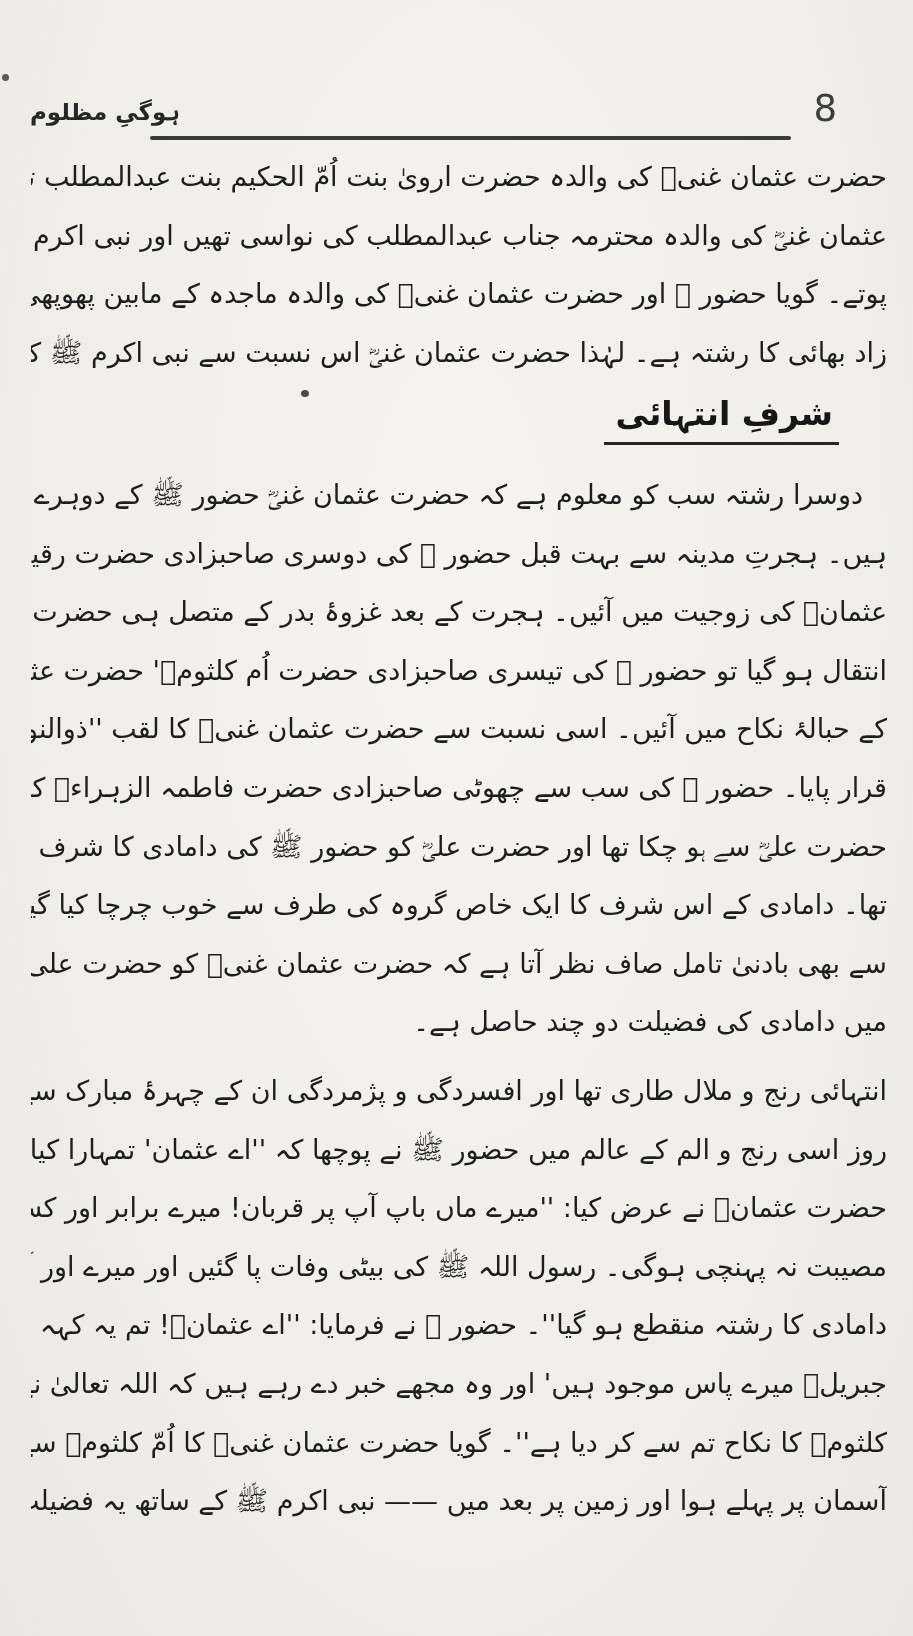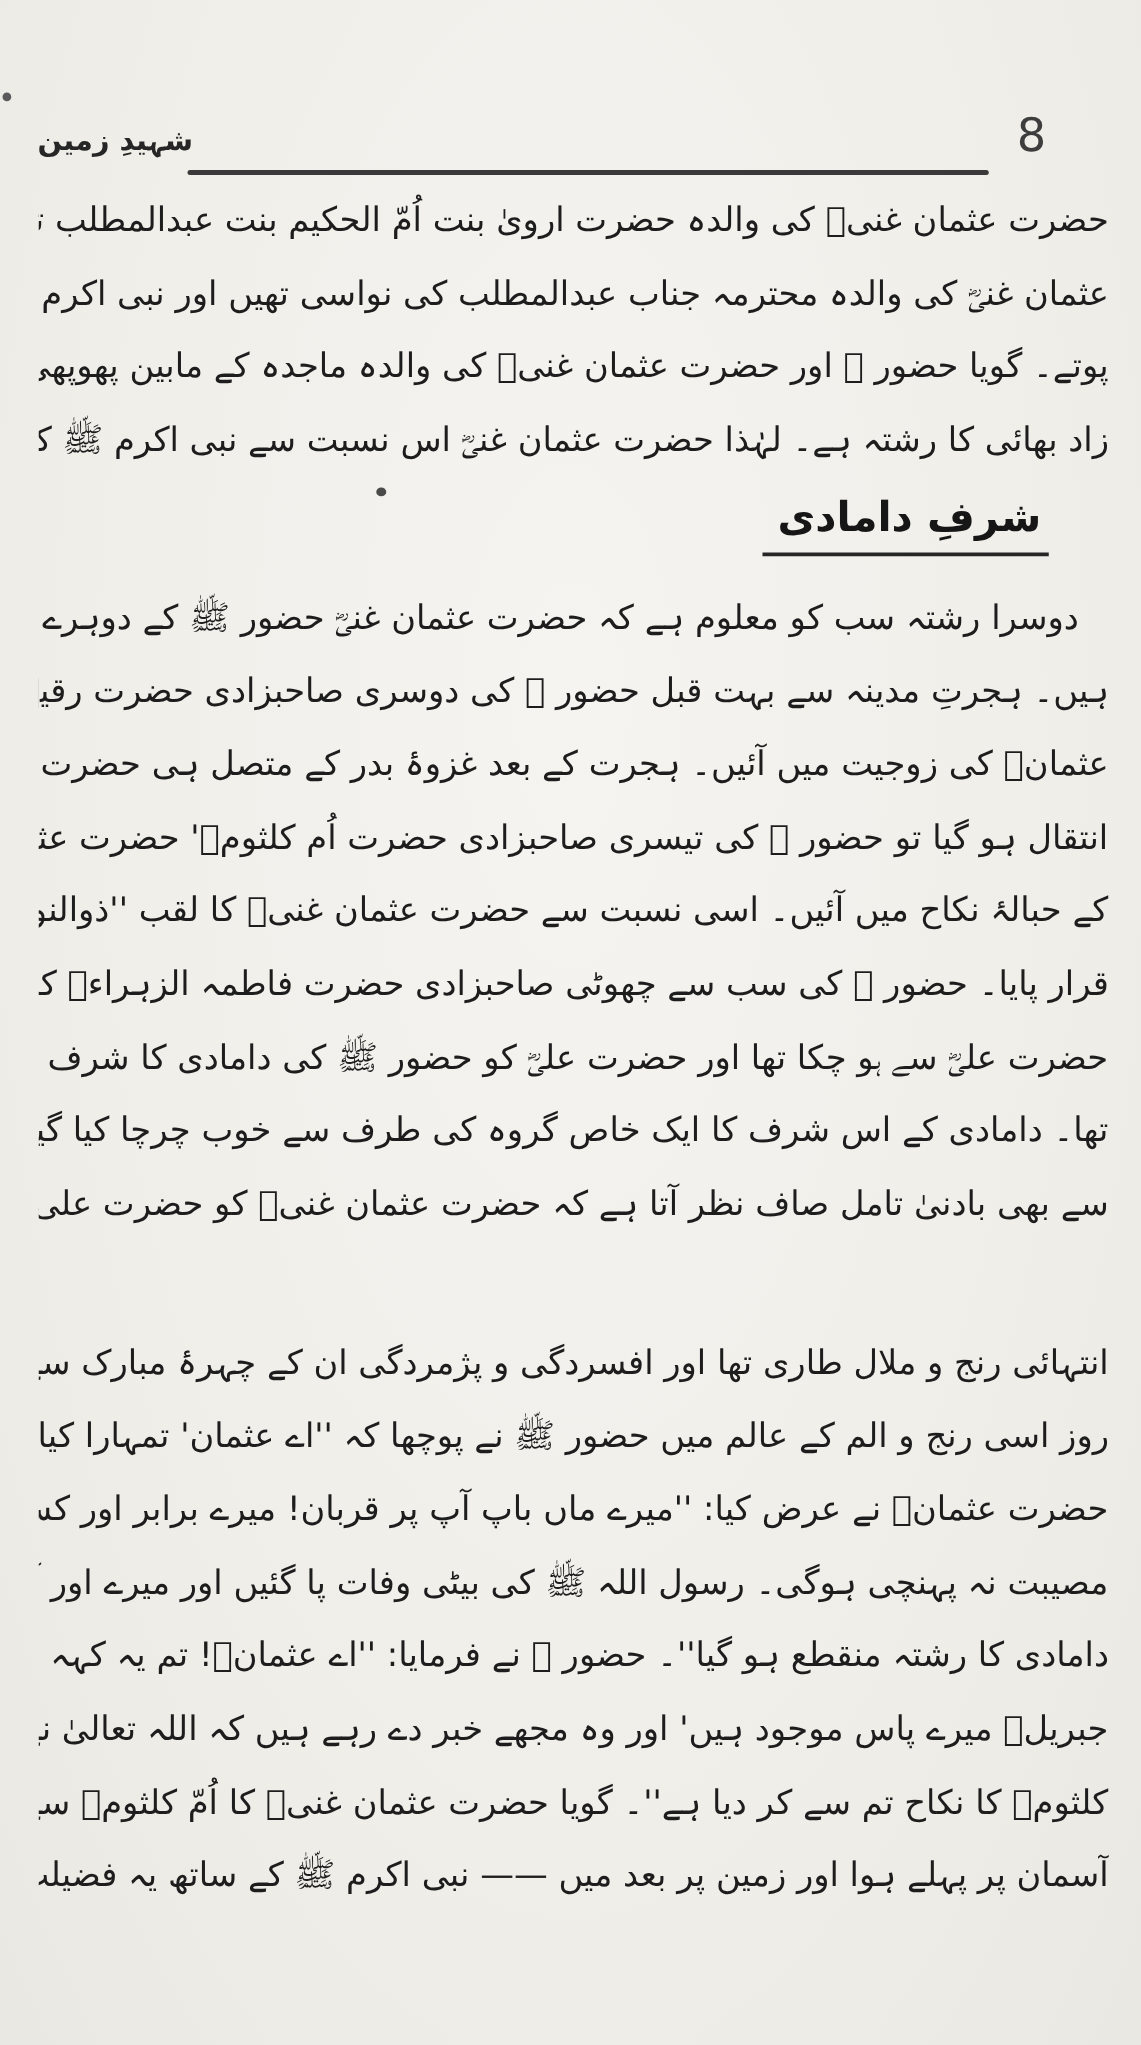--- a/index.html
+++ b/index.html
@@ -53,45 +53,46 @@
   .ln.indent{padding-right:24px;}
   .speck{position:absolute;background:#4a4a4a;border-radius:50%;}
   #speck1{left:301px;top:390px;width:8px;height:7px;}
   #speck2{left:2px;top:74px;width:7px;height:7px;background:#5a5a5a;}
 </style>
 </head>
 <body>
 
 <div class="page">
 
-  <div class="hdr-title" lang="ur" dir="rtl">شہیدِ زمین</div>
+  <div class="hdr-title" lang="ur" dir="rtl">ہوگیِ مظلوم</div>
 
   <div class="hdr-rule"></div>
 
   <div class="pgnum">8</div>
 
   <div class="para" id="p1" lang="ur" dir="rtl">
     <div class="ln">حضرت عثمان غنیؓ کی والدہ حضرت ارویٰ بنت اُمّ الحکیم بنت عبدالمطلب تھیں' لہٰذا حضرت</div>
     <div class="ln">عثمان غنیؓ کی والدہ محترمہ جناب عبدالمطلب کی نواسی تھیں اور نبی اکرم ﷺ عبدالمطلب کے</div>
     <div class="ln">پوتے۔ گویا حضور ﷺ اور حضرت عثمان غنیؓ کی والدہ ماجدہ کے مابین پھوپھی زاد بہن اور ماموں</div>
     <div class="ln">زاد بھائی کا رشتہ ہے۔ لہٰذا حضرت عثمان غنیؓ اس نسبت سے نبی اکرم ﷺ کے بھانجے ہیں۔</div>
   </div>
 
-  <div class="heading" lang="ur" dir="rtl">شرفِ دامادی</div>
+  <div class="heading" lang="ur" dir="rtl">شرفِ انتہائی</div>
 
   <div class="para" id="p2" lang="ur" dir="rtl">
     <div class="ln indent">دوسرا رشتہ سب کو معلوم ہے کہ حضرت عثمان غنیؓ حضور ﷺ کے دوہرے داماد</div>
     <div class="ln">ہیں۔ ہجرتِ مدینہ سے بہت قبل حضور ﷺ کی دوسری صاحبزادی حضرت رقیہؓ حضرت</div>
     <div class="ln">عثمانؓ کی زوجیت میں آئیں۔ ہجرت کے بعد غزوۂ بدر کے متصل ہی حضرت رقیہؓ کا</div>
     <div class="ln">انتقال ہو گیا تو حضور ﷺ کی تیسری صاحبزادی حضرت اُم کلثومؓ' حضرت عثمان غنیؓ</div>
     <div class="ln">کے حبالۂ نکاح میں آئیں۔ اسی نسبت سے حضرت عثمان غنیؓ کا لقب ''ذوالنورین''</div>
     <div class="ln">قرار پایا۔ حضور ﷺ کی سب سے چھوٹی صاحبزادی حضرت فاطمہ الزہراءؓ کا عقدِ نکاح</div>
     <div class="ln">حضرت علیؓ سے ہو چکا تھا اور حضرت علیؓ کو حضور ﷺ کی دامادی کا شرف حاصل</div>
     <div class="ln">تھا۔ دامادی کے اس شرف کا ایک خاص گروہ کی طرف سے خوب چرچا کیا گیا ہے۔ اس لحاظ</div>
     <div class="ln">سے بھی بادنیٰ تامل صاف نظر آتا ہے کہ حضرت عثمان غنیؓ کو حضرت علیؓ کے مقابلے</div>
+    <div class="ln start">میں دامادی کی فضیلت دو چند حاصل ہے۔</div>
   </div>
 
   <div class="para" id="p3" lang="ur" dir="rtl">
     <div class="ln">انتہائی رنج و ملال طاری تھا اور افسردگی و پژمردگی ان کے چہرۂ مبارک سے ہویدا تھی۔ ایک</div>
     <div class="ln">روز اسی رنج و الم کے عالم میں حضور ﷺ نے پوچھا کہ ''اے عثمان' تمہارا کیا حال ہے!''</div>
     <div class="ln">حضرت عثمانؓ نے عرض کیا: ''میرے ماں باپ آپ پر قربان! میرے برابر اور کسی کو</div>
     <div class="ln">مصیبت نہ پہنچی ہوگی۔ رسول اللہ ﷺ کی بیٹی وفات پا گئیں اور میرے اور آپ کے درمیان</div>
     <div class="ln">دامادی کا رشتہ منقطع ہو گیا''۔ حضور ﷺ نے فرمایا: ''اے عثمانؓ! تم یہ کہہ رہے ہو اور</div>
     <div class="ln">جبریلؑ میرے پاس موجود ہیں' اور وہ مجھے خبر دے رہے ہیں کہ اللہ تعالیٰ نے اُمّ</div>
     <div class="ln">کلثومؓ کا نکاح تم سے کر دیا ہے''۔ گویا حضرت عثمان غنیؓ کا اُمّ کلثومؓ سے نکاح</div>

